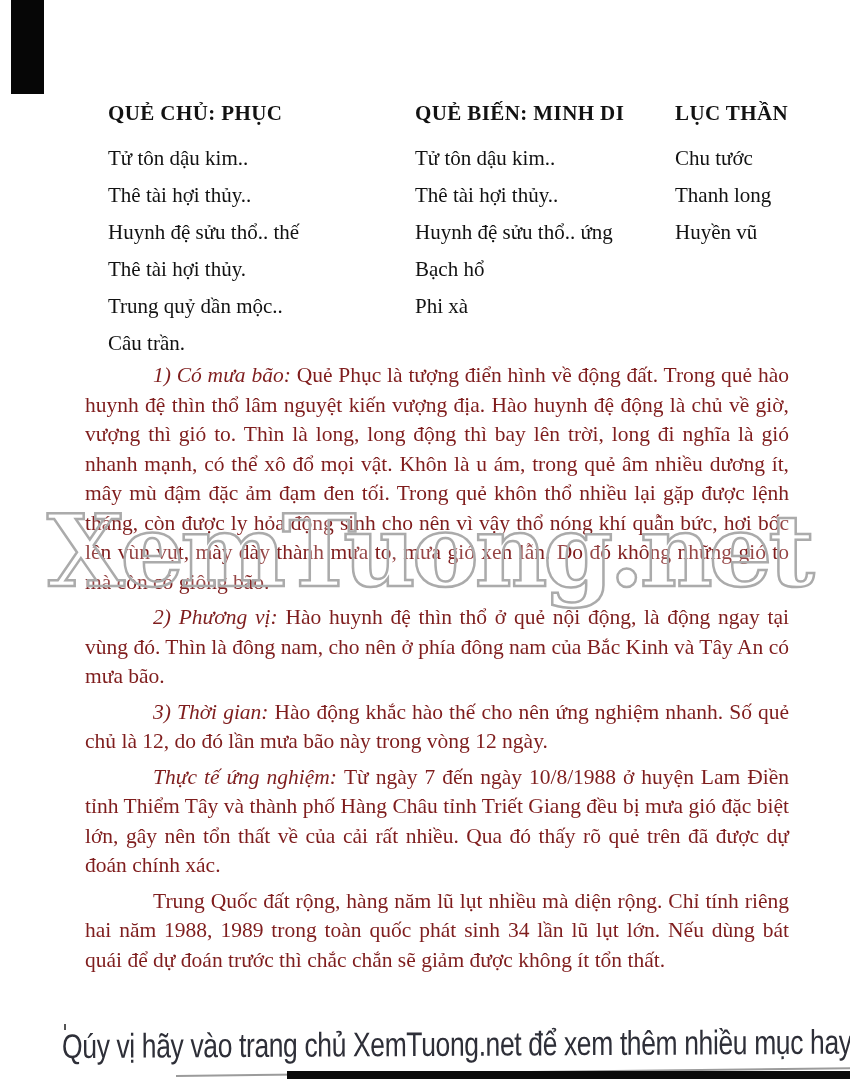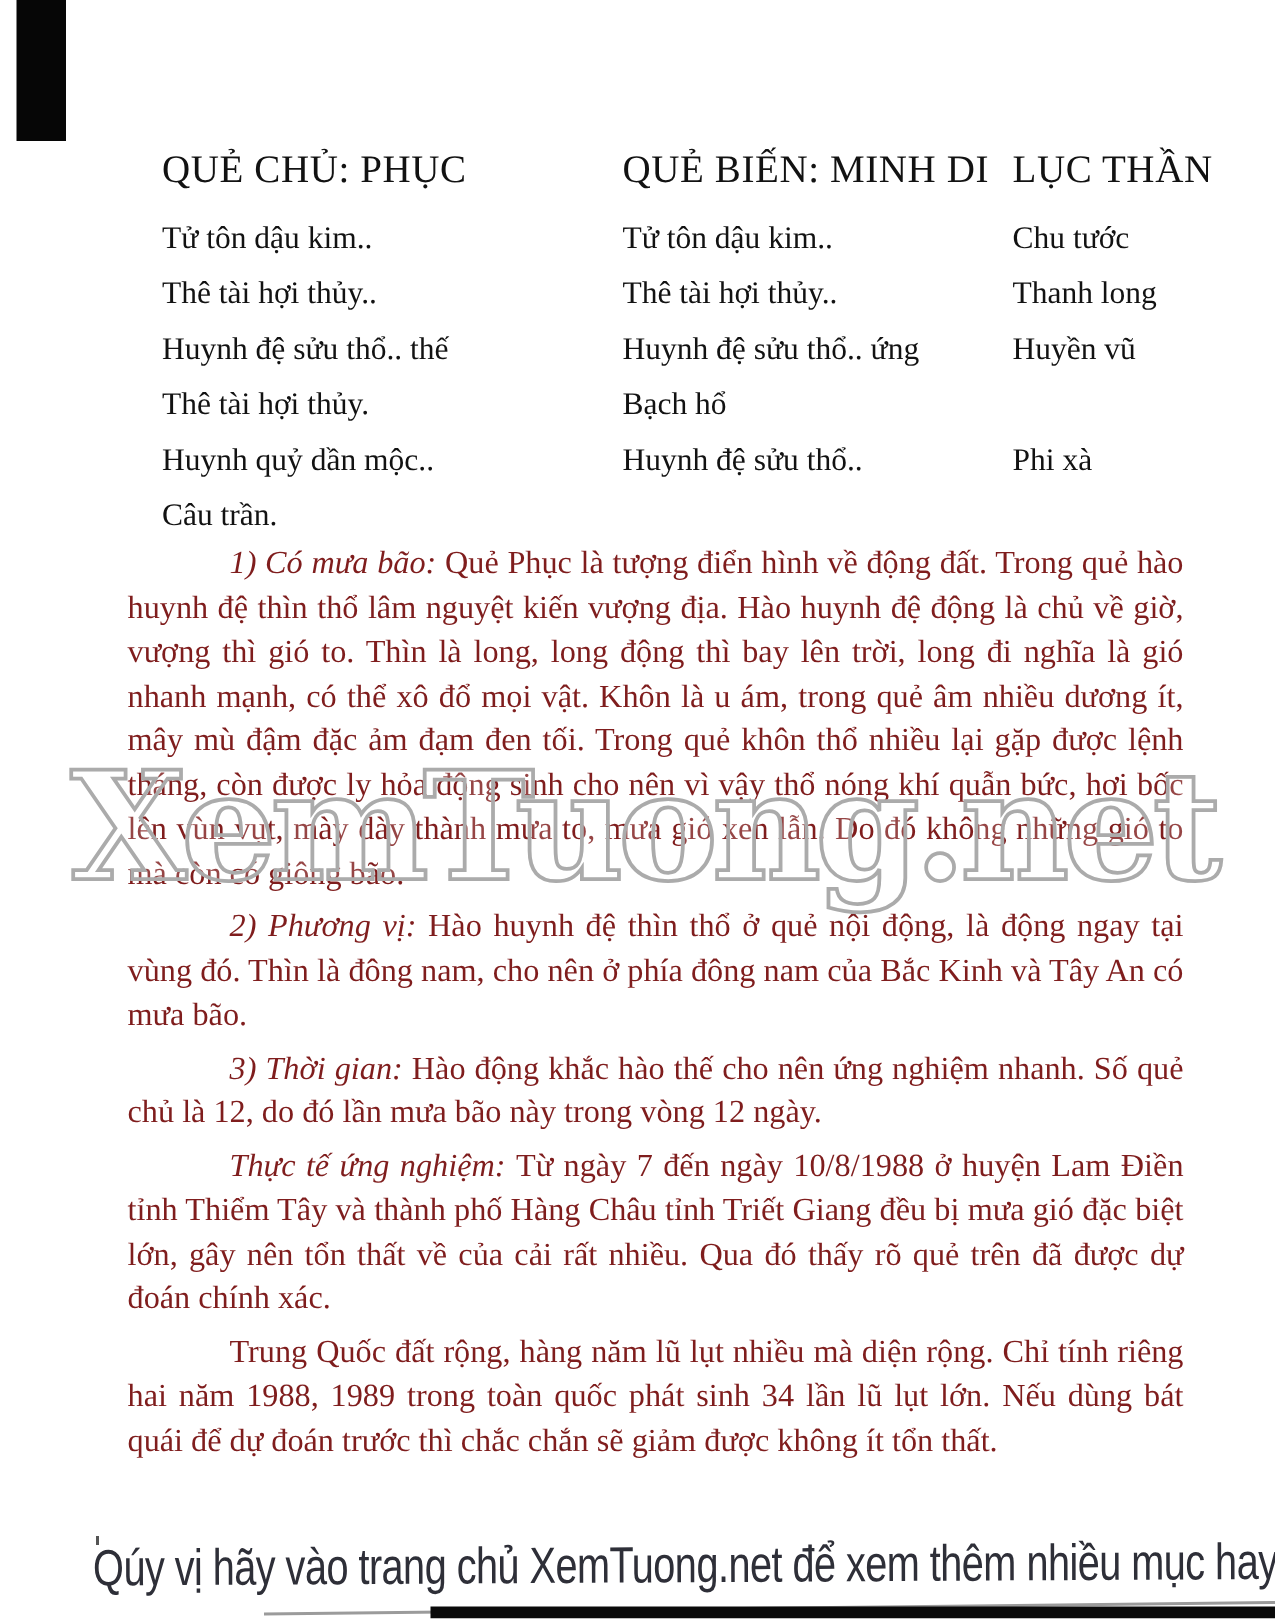--- a/index.html
+++ b/index.html
@@ -15,21 +15,21 @@
   .bar-bottom{position:absolute;left:287px;top:1071px;width:563px;height:8px;background:#0a0a0a;}
   .slant-line{position:absolute;left:176px;top:1075px;width:676px;height:2px;background:#9b9b9b;
               transform:rotate(-0.65deg);transform-origin:left center;}
 
   
   .hex-table{
     position:absolute;left:108px;top:100px;width:690px;
     color:#121212;font-size:21px;
   }
   .hx-head{display:grid;grid-template-columns:307px 260px 1fr;
-    font-weight:normal;letter-spacing:0.4px;height:40px;line-height:26px;font-size:26px;}
+    font-weight:bold;letter-spacing:0.4px;height:40px;line-height:26px;font-size:21px;}
   .hx-row{display:grid;grid-template-columns:307px 260px 1fr;height:37px;line-height:37px;}
   .hx-cell{white-space:nowrap;}
 
   
   .content{
     position:absolute;left:85px;top:361px;width:704px;
     color:#7f1d1d;font-size:21.5px;line-height:29.5px;text-align:justify;
   }
   .content p{margin:0 0 6px 0;text-indent:68px;}
   .content i.lead{font-style:italic;}
@@ -89,22 +89,21 @@
           <div class="hx-row">
             <span class="hx-cell">Huynh đệ sửu thổ.. thế</span>
             <span class="hx-cell">Huynh đệ sửu thổ.. ứng</span>
             <span class="hx-cell">Huyền vũ</span>
           </div>
           <div class="hx-row">
             <span class="hx-cell">Thê tài hợi thủy.</span>
             <span class="hx-cell">Bạch hổ</span>
           </div>
           <div class="hx-row">
-            <span class="hx-cell">Huynh quỷ dần mộc..</span>
-            <span class="hx-cell">Huynh đệ sửu thổ..</span>
+            <span class="hx-cell">Trung quỷ dần mộc..</span>
             <span class="hx-cell">Phi xà</span>
           </div>
           <div class="hx-row">
             <span class="hx-cell">Câu trần.</span>
           </div>
         </div>
     </div>
 
     <div class="content" id="content">
         <p><i class="lead">1) Có mưa bão: </i>Quẻ Phục là tượng điển hình về động đất. Trong quẻ hào huynh đệ thìn thổ lâm nguyệt kiến vượng địa. Hào huynh đệ động là chủ về giờ, vượng thì gió to. Thìn là long, long động thì bay lên trời, long đi nghĩa là gió nhanh mạnh, có thể xô đổ mọi vật. Khôn là u ám, trong quẻ âm nhiều dương ít, mây mù đậm đặc ảm đạm đen tối. Trong quẻ khôn thổ nhiều lại gặp được lệnh tháng, còn được ly hỏa động sinh cho nên vì vậy thổ nóng khí quẫn bức, hơi bốc lên vùn vụt, mày dày thành mưa to, mưa gió xen lẫn. Do đó không những gió to mà còn có giông bão.</p>

